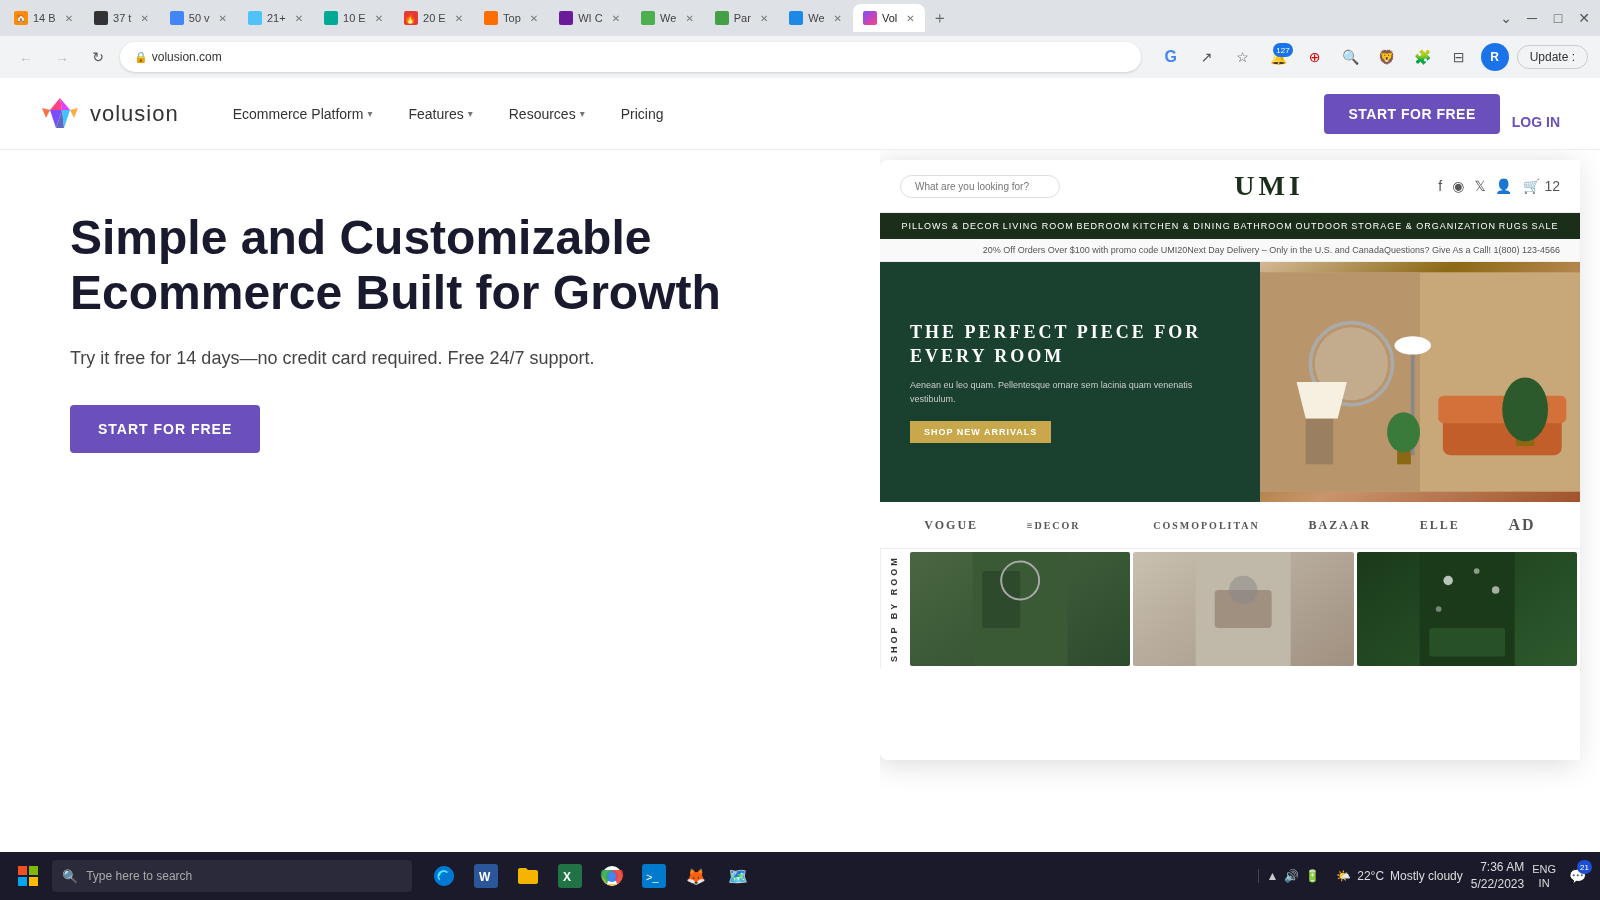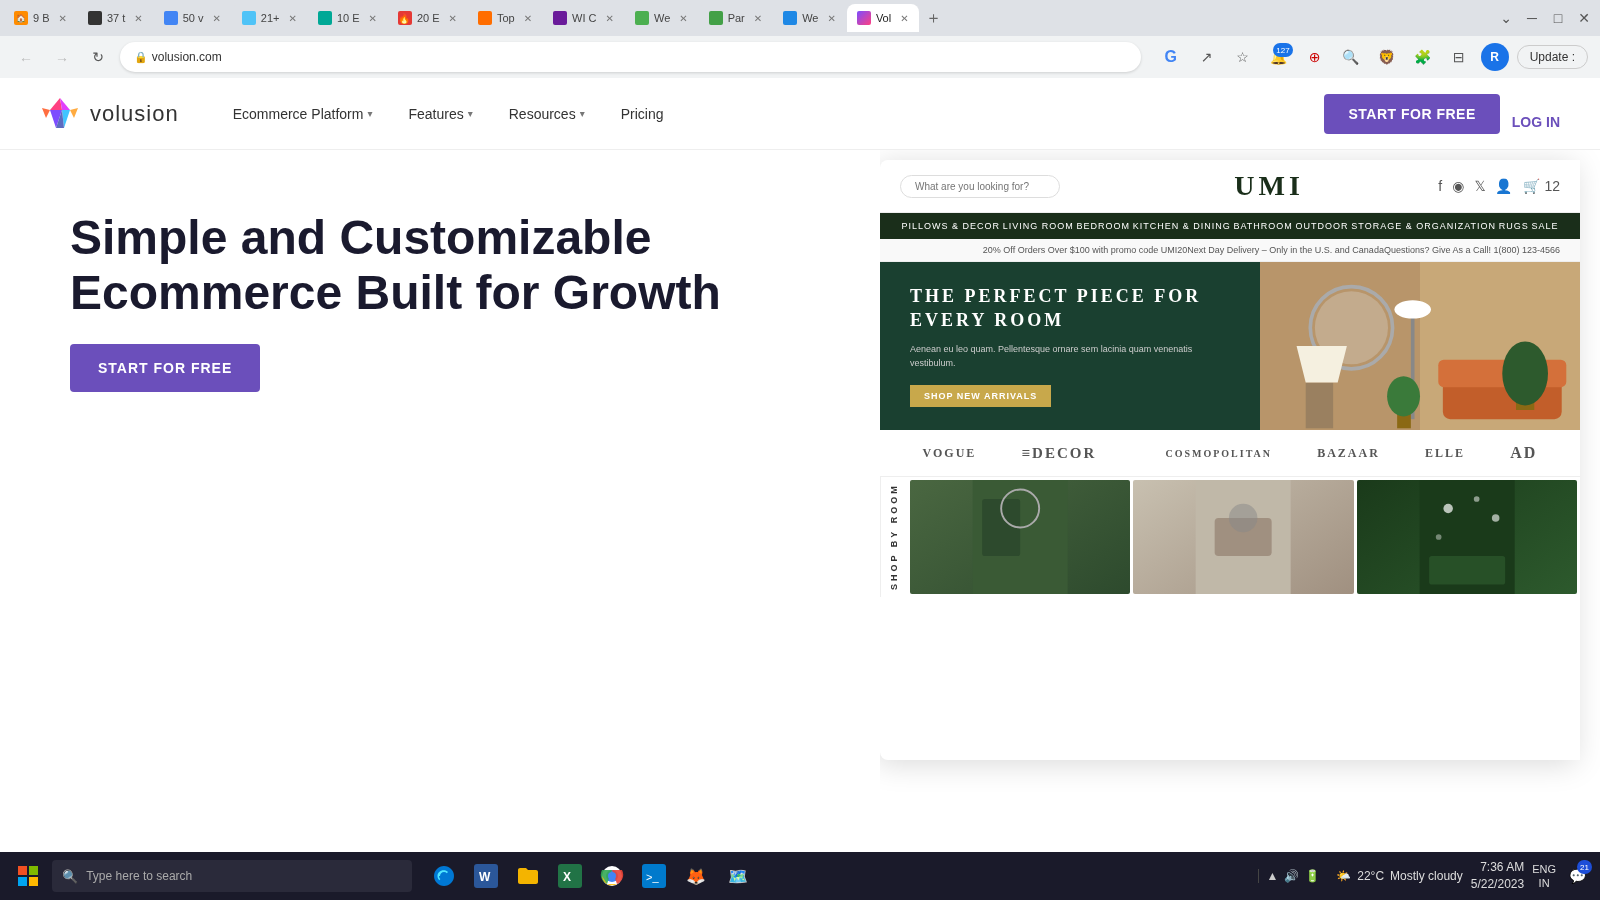--- a/index.html
+++ b/index.html
@@ -57,21 +57,21 @@
     .umi-search { flex: 1; max-width: 200px; }
     .umi-search input { border: 1px solid #ddd; border-radius: 20px; padding: 5px 14px; font-size: 11px; width: 160px; color: #999; }
     .umi-logo-center { flex: 1; text-align: center; font-size: 28px; font-family: Georgia, serif; font-weight: bold; letter-spacing: 4px; color: #1a2e1a; }
     .umi-icons { display: flex; align-items: center; gap: 10px; font-size: 16px; color: #555; }
     
     .umi-nav { background: #1a2e1a; display: flex; align-items: center; justify-content: space-around; padding: 8px 20px; }
     .umi-nav-item { color: white; font-size: 9px; letter-spacing: 1px; cursor: pointer; text-transform: uppercase; }
     
     .umi-banner-bar { display: flex; justify-content: flex-end; background: #f9f9f9; padding: 6px 20px; font-size: 9px; color: #555; border-bottom: 1px solid #eee; }
     
-    .umi-hero { display: flex; height: 168px; }
+    .umi-hero { display: flex; height: 240px; }
     .umi-hero-left { flex: 1; background: #1a4030; display: flex; flex-direction: column; justify-content: center; padding: 30px 30px; }
     .umi-hero-tagline { font-size: 18px; font-weight: bold; color: white; letter-spacing: 3px; text-transform: uppercase; line-height: 1.3; margin-bottom: 10px; font-family: Georgia, serif; }
     .umi-hero-subtitle { font-size: 9px; color: #ccc; line-height: 1.6; margin-bottom: 14px; }
     .umi-shop-btn { background: #c8a84b; color: white; padding: 6px 14px; border: none; font-size: 9px; letter-spacing: 1px; cursor: pointer; font-weight: bold; display: inline-block; width: fit-content; }
     .umi-hero-right { flex: 1; background: linear-gradient(135deg, #c8a87a 0%, #e8c89a 100%); position: relative; overflow: hidden; }
     .umi-hero-img { width: 100%; height: 100%; background: linear-gradient(145deg, #d4b896 0%, #8b6914 30%, #c9956c 60%, #a0522d 100%); display: flex; align-items: center; justify-content: center; font-size: 40px; }
     
     .umi-logos { display: flex; align-items: center; justify-content: space-around; padding: 14px 20px; border-bottom: 1px solid #eee; }
     .umi-brand-logo { font-size: 12px; font-weight: bold; color: #555; letter-spacing: 2px; font-family: Georgia, serif; }
     
@@ -101,21 +101,21 @@
     .sys-icon { color: #ccc; font-size: 12px; cursor: pointer; }
   </style>
 </head>
 <body>
 
 <div>
 
   <div class="tab-bar">
     <div class="tab">
       <div class="tab-favicon" style="background:#ff8c00; border-radius:2px; font-size:8px; color:white; display:flex;align-items:center;justify-content:center;">🏠</div>
-      <span>9 B</span>
+      <span>14 B</span>
       <span class="tab-close">✕</span>
     </div>
     <div class="tab">
       <div class="tab-favicon" style="background:#333; border-radius:2px;"></div>
       <span>37 t</span>
       <span class="tab-close">✕</span>
     </div>
     <div class="tab">
       <div class="tab-favicon" style="background:#4285f4; border-radius:2px;"></div>
       <span>50 v</span>
@@ -238,20 +238,21 @@
     </div>
     <div class="nav-cta">
       <button class="btn-start">START FOR FREE</button>
       <button class="btn-login">LOG IN</button>
     </div>
   </nav>
 
   <section class="hero">
     <div class="hero-text">
       <h1 class="hero-title">Simple and Customizable Ecommerce Built for Growth</h1>
+      <p class="hero-subtitle">Try it free for 14 days—no credit card required. Free 24/7 support.</p>
       <button class="hero-cta">START FOR FREE</button>
     </div>
 
     <div class="browser-mockup">
       <div class="mockup-inner">
 
         <div class="umi-header">
           <div class="umi-search">
             <input type="text" style="border: 1px solid rgb(221, 221, 221); border-radius: 20px; padding: 5px 14px; font-size: 10px; width: 160px; color: rgb(170, 170, 170);" placeholder="What are you looking for?">
           </div>
@@ -313,21 +314,21 @@
 
                 <rect x="50" y="160" width="30" height="50" fill="#9a8060"></rect>
                 <polygon points="40,120 95,120 85,160 50,160" fill="#f5f0e0"></polygon>
               </svg>
             </div>
           </div>
         </div>
 
         <div class="umi-logos">
           <span class="umi-brand-logo">VOGUE</span>
-          <span class="umi-brand-logo" style="font-size:15px;">≡DECOR</span>
+          <span class="umi-brand-logo" style="font-size:10px;">≡DECOR</span>
           <span class="umi-brand-logo" style="font-size:10px;padding-left:24px;">COSMOPOLITAN</span>
           <span class="umi-brand-logo">BAZAAR</span>
           <span class="umi-brand-logo">ELLE</span>
           <span class="umi-brand-logo" style="font-size:16px;">AD</span>
         </div>
 
         <div class="umi-shop-by-room">
           <div class="umi-shop-label">SHOP BY ROOM</div>
           <div class="umi-room-images">
             <div class="umi-room-img umi-room-img-1">

